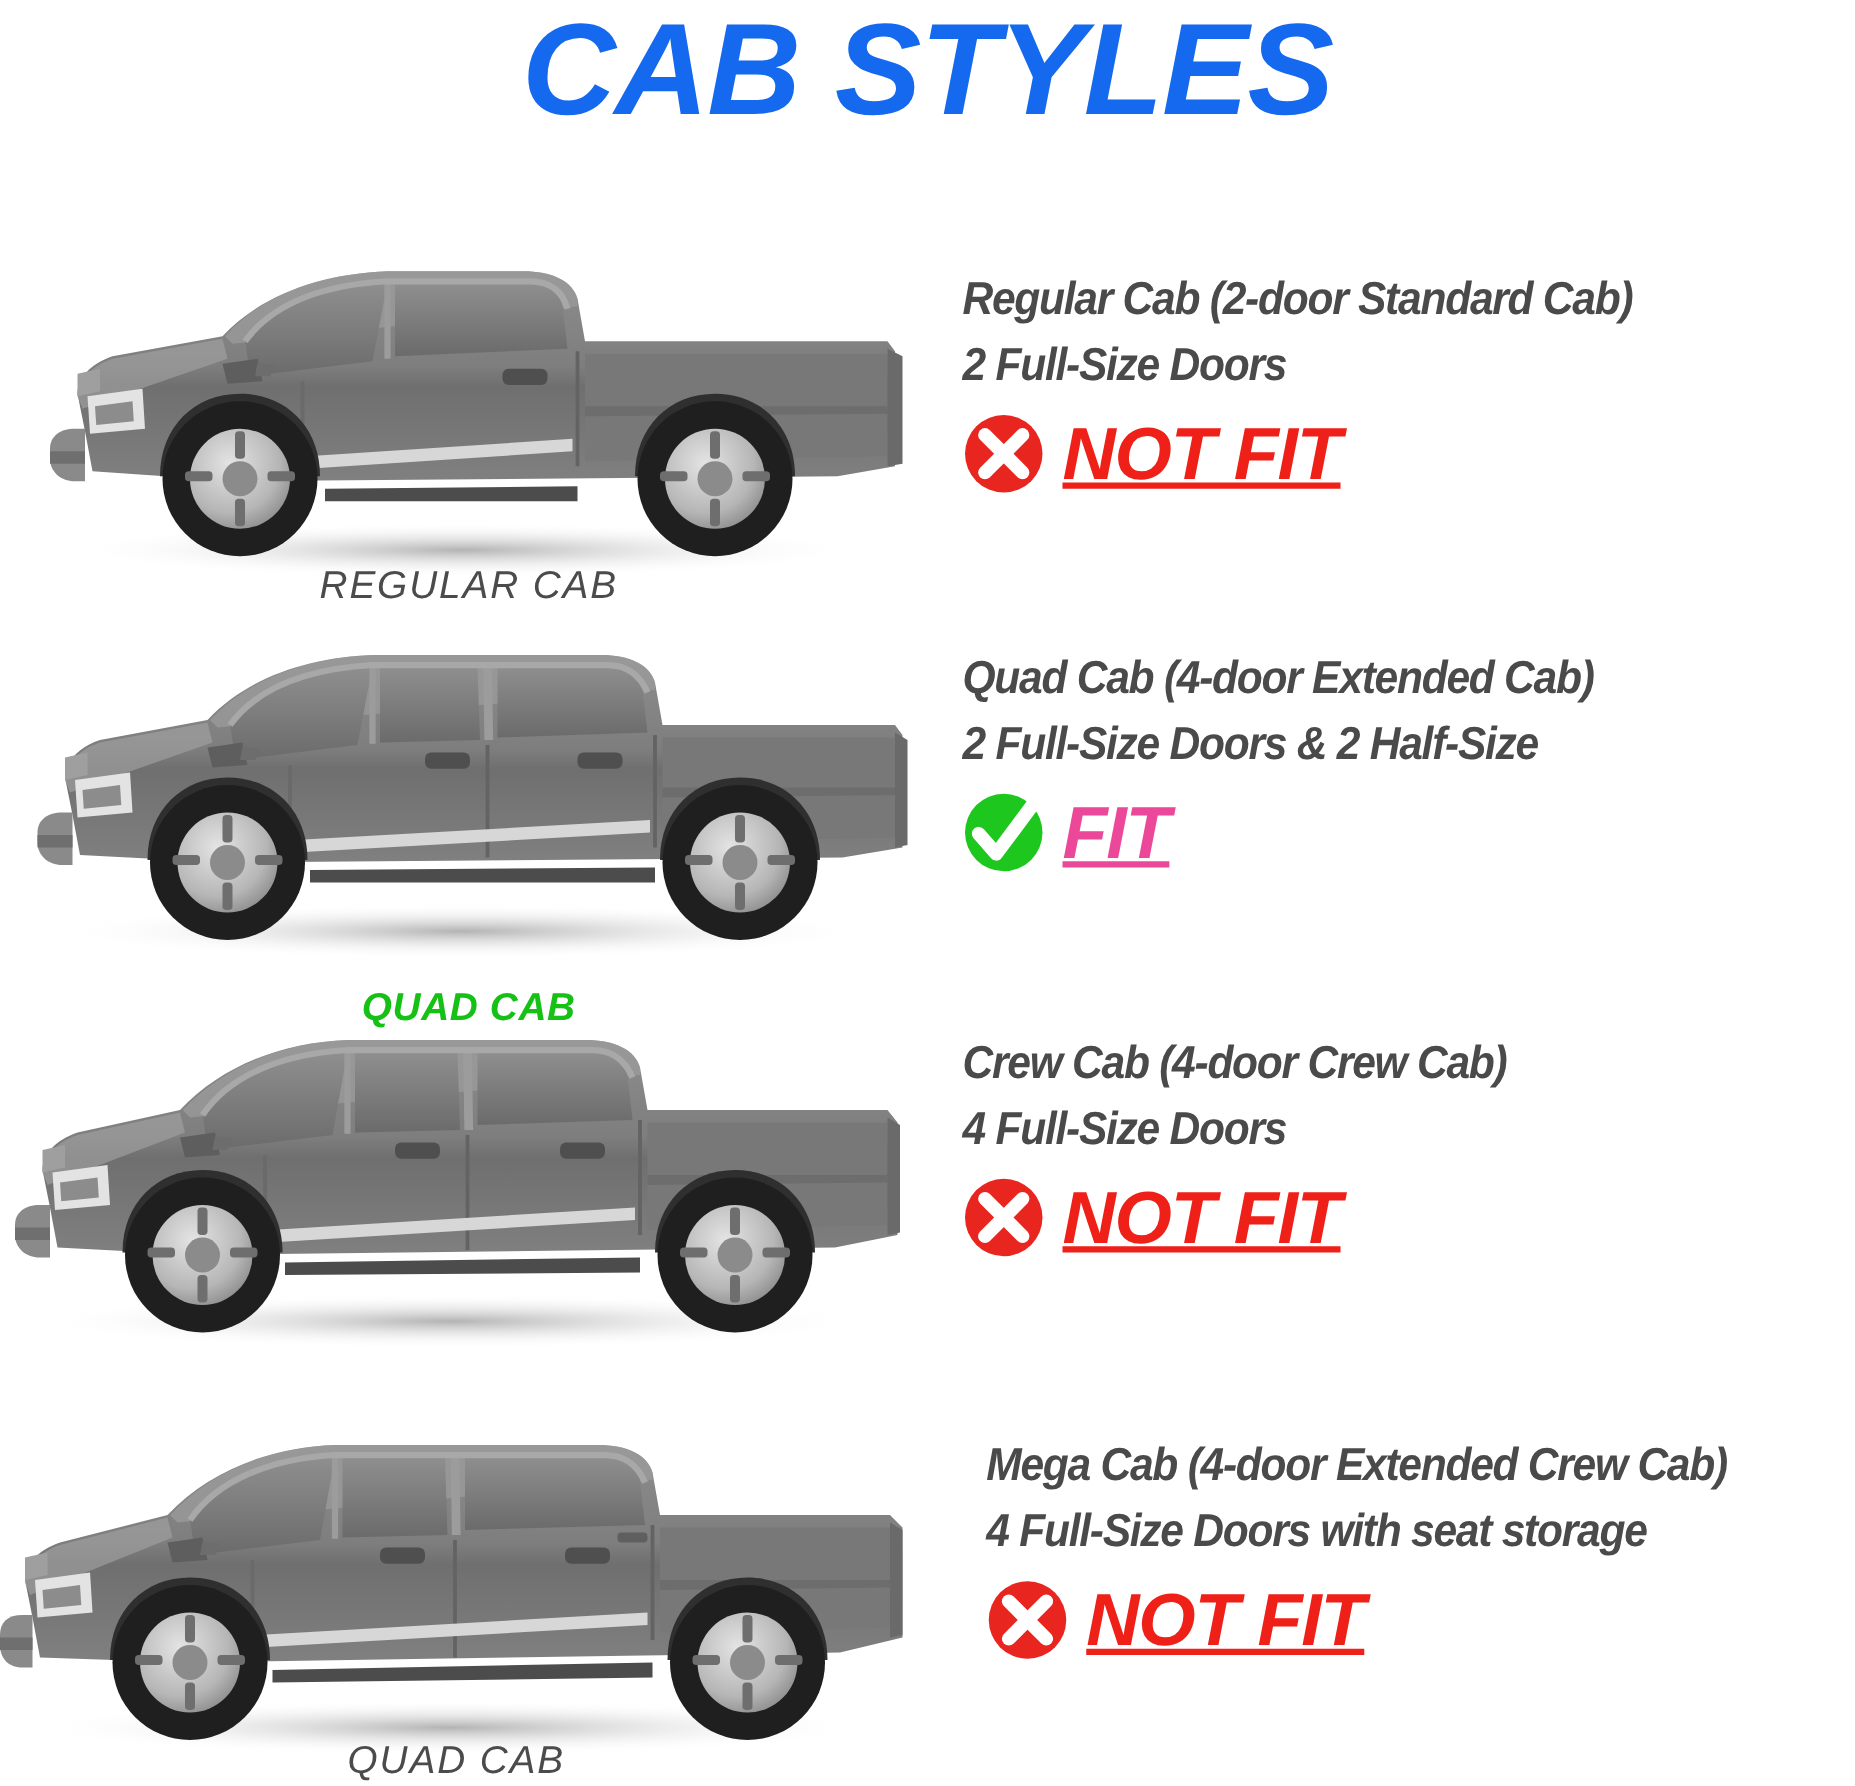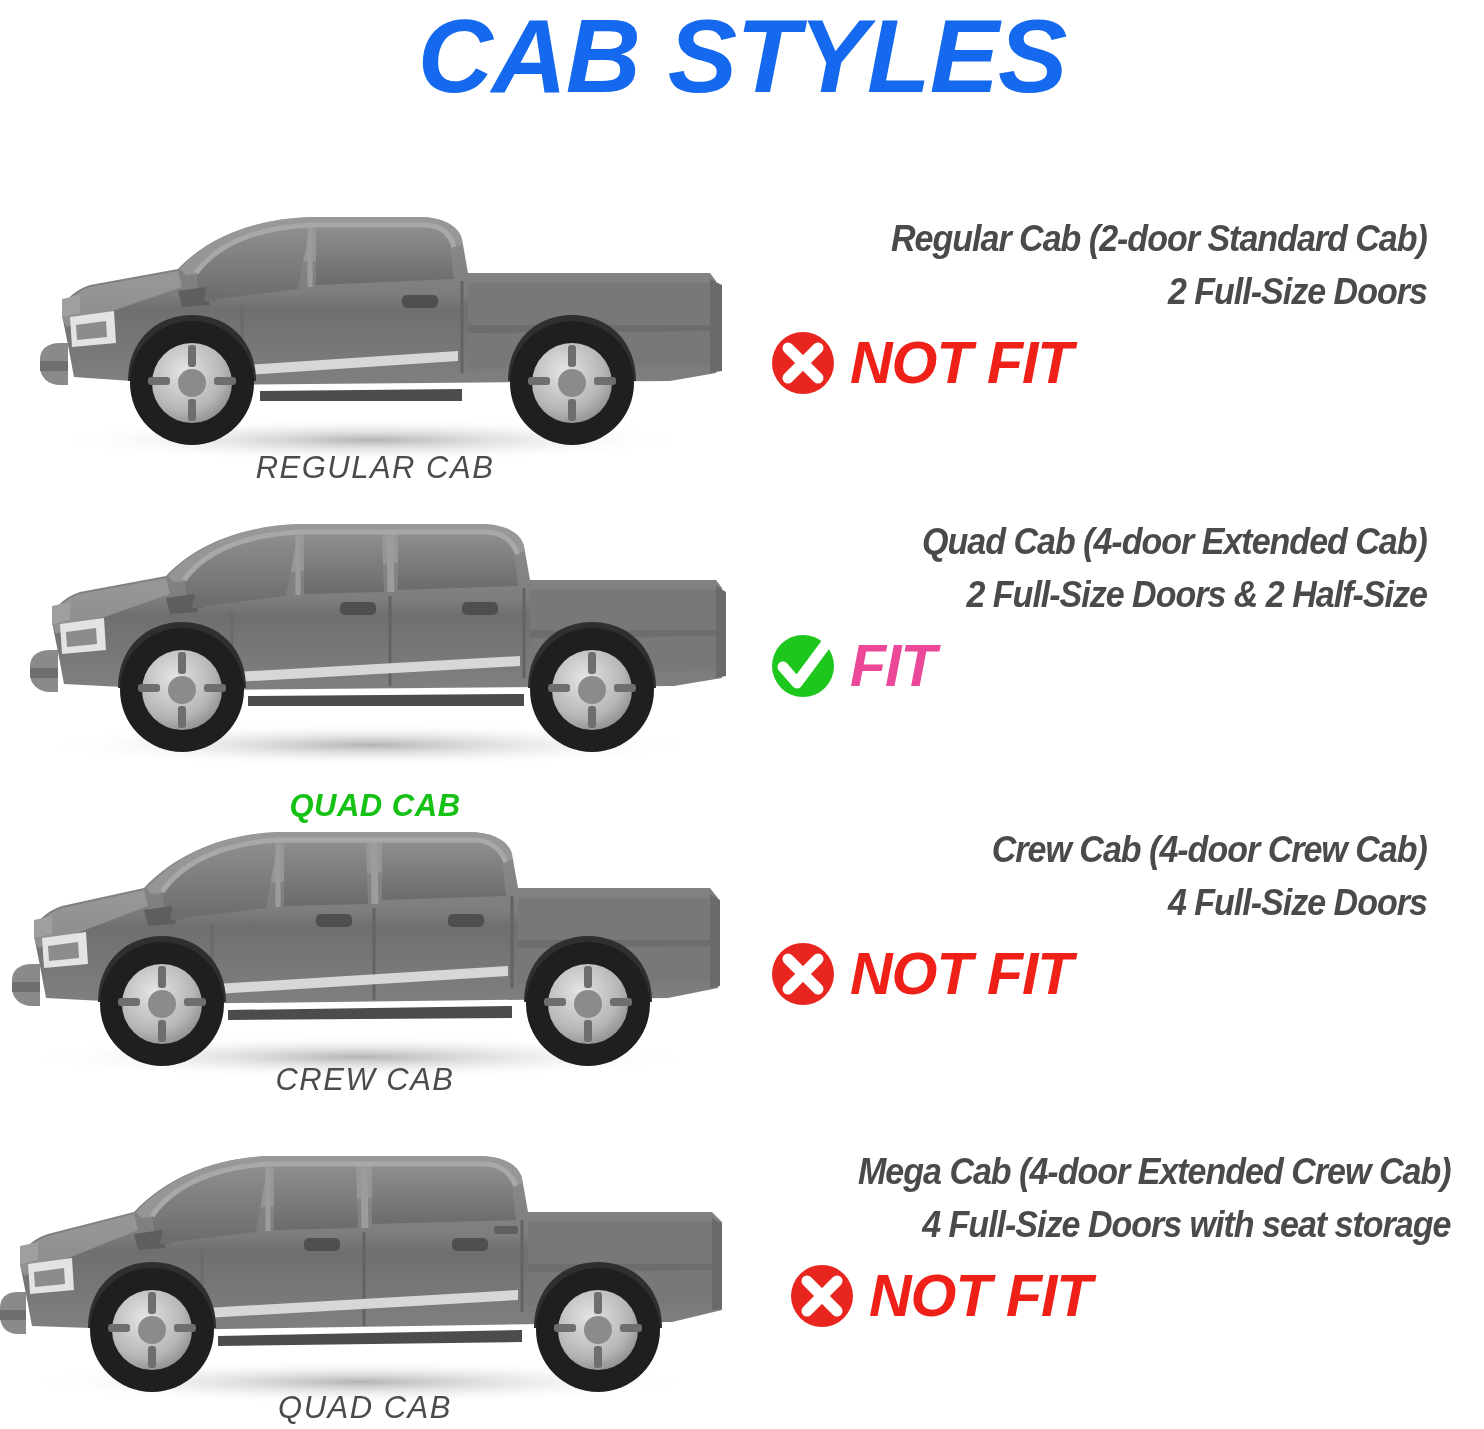--- a/index.html
+++ b/index.html
@@ -58,21 +58,20 @@
     color: #4b4b4b;
     white-space: nowrap;
   }
   .truck-caption.green { color: #16c116; font-weight: bold; letter-spacing: 0.5px;}
 
   
   .info {
     position: absolute;
     left: 770px;
     width: 714px;
-    text-align: right;
   }
   .info-line {
     font-family: "Liberation Sans", sans-serif;
     font-size: 37px;
     font-weight: bold;
     font-style: italic;
     color: #4a4a4a;
     letter-spacing: -1.1px;
     white-space: nowrap;
     line-height: 1.42;
@@ -87,20 +86,21 @@
   }
   .badge-icon { flex: 0 0 auto; width: 66px; height: 66px; display:block; }
   .badge-text {
     font-family: "Liberation Sans", sans-serif;
     font-size: 59px;
     font-weight: bold;
     font-style: italic;
     letter-spacing: -1px;
     line-height: 1;
     white-space: nowrap;
+    text-decoration: underline;
   }
   .badge-text.nofit { color: #ee2018; }
   .badge-text.fit   { color: #ec4899; }
 </style>
 </head>
 <body>
 
 <div id="page">
 
   <div class="title">CAB STYLES</div>
@@ -380,21 +380,20 @@
           <rect x="184" y="186" width="22" height="8" rx="3"></rect>
           <rect x="158" y="208" width="8" height="22" rx="3"></rect>
           <rect x="118" y="186" width="22" height="8" rx="3"></rect>
           <rect x="584" y="154" width="8" height="22" rx="3"></rect>
           <rect x="610" y="186" width="22" height="8" rx="3"></rect>
           <rect x="584" y="208" width="8" height="22" rx="3"></rect>
           <rect x="544" y="186" width="22" height="8" rx="3"></rect>
         </g>
       </svg>
     </div>
-    <div class="truck-caption" style="left:0px;top:250px;">CREW CAB</div>
 
     <div class="info" style="top:12px;">
       <div class="info-line">Crew Cab (4-door Crew Cab)</div>
       <div class="info-line">4 Full-Size Doors</div>
       <div class="badge">
         <svg class="badge-icon" viewBox="0 0 66 66" xmlns="http://www.w3.org/2000/svg">
           <circle cx="33" cy="33" r="31" fill="#e8251e"></circle>
           <g stroke="#ffffff" stroke-width="11" stroke-linecap="round">
             <line x1="18" y1="18" x2="48" y2="48"></line>
             <line x1="48" y1="18" x2="18" y2="48"></line>

